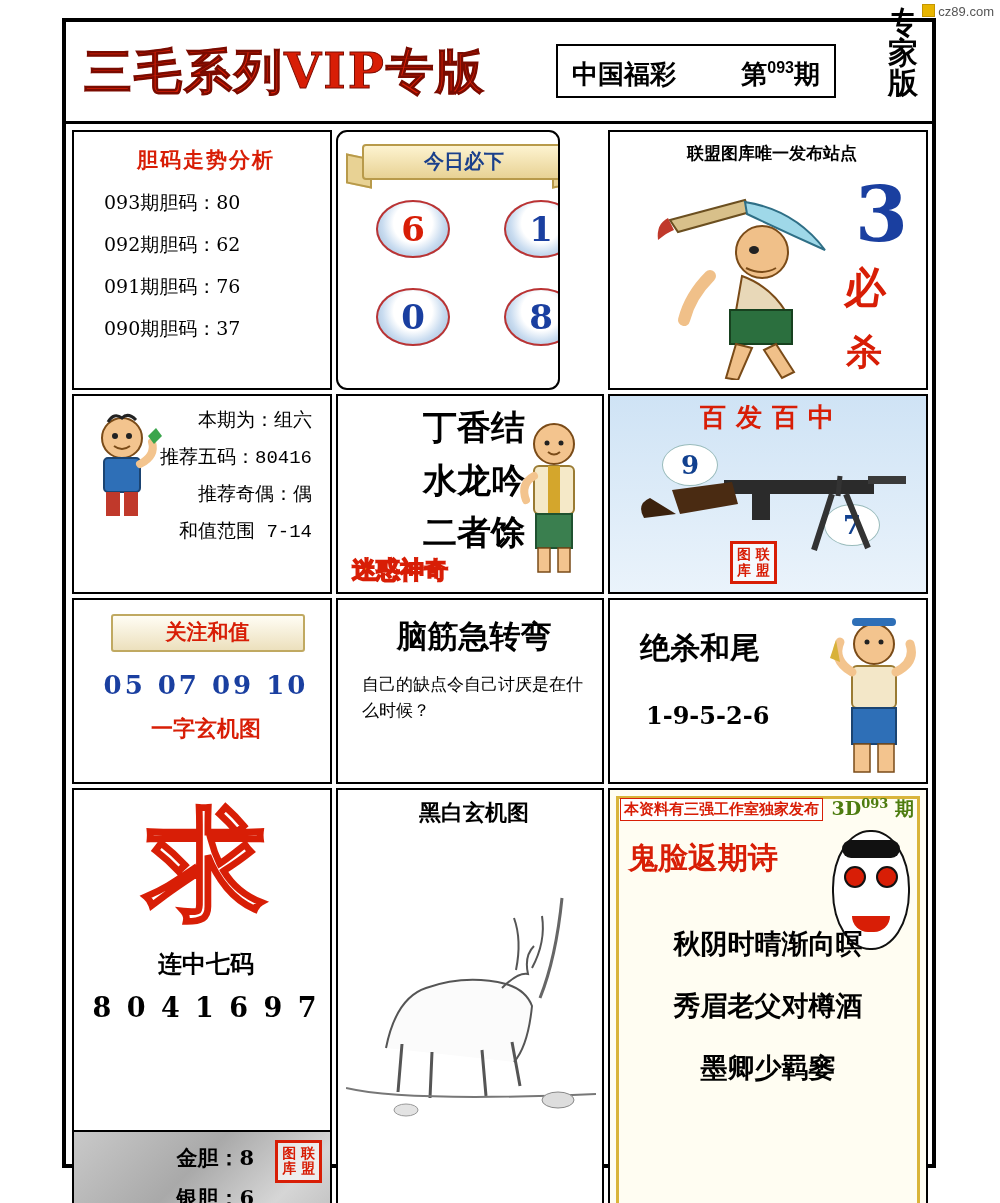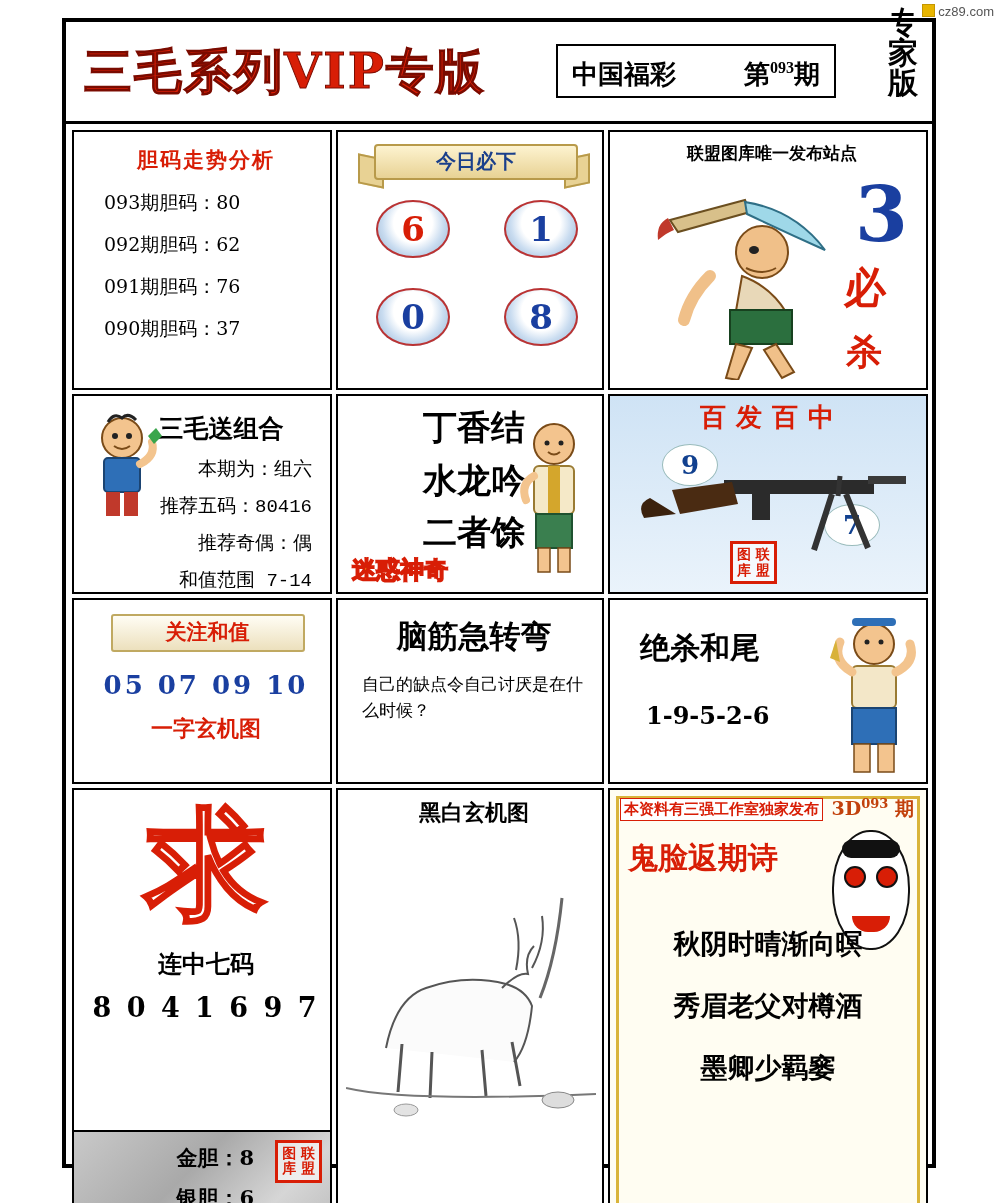--- a/index.html
+++ b/index.html
@@ -5,32 +5,32 @@
   html,body{margin:0;padding:0;background:#ffffff;}
   body{width:1000px;height:1203px;font-family:"DejaVu Sans","Liberation Sans",sans-serif;color:#000;}
   .page{position:relative;width:1000px;height:1203px;background:#fff;}
   .watermark{position:absolute;top:4px;right:6px;font-size:13px;color:#555;font-family:"Liberation Sans",sans-serif;}
   .wm-box{display:inline-block;width:11px;height:11px;background:#e8b500;margin-right:3px;vertical-align:-1px;border:1px solid #c49600;}
   .frame{position:absolute;left:62px;top:18px;width:874px;height:1150px;border:4px solid #000;box-sizing:border-box;background:#fff;}
   .hdr{position:relative;height:102px;border-bottom:3px solid #000;box-sizing:border-box;}
   .title-main{position:absolute;left:18px;top:18px;font-size:48px;font-weight:bold;color:#d81e06;font-family:"DejaVu Serif","Liberation Serif",serif;letter-spacing:2px;-webkit-text-stroke:1px #7a0b00;}
   .hdr-box{position:absolute;left:490px;top:22px;width:280px;height:54px;border:2px solid #000;box-sizing:border-box;}
   .hdr-box .cn{position:absolute;left:14px;top:11px;font-size:26px;font-weight:bold;font-family:"DejaVu Serif","Liberation Serif",serif;}
-  .hdr-box .issue{position:absolute;right:14px;top:11px;font-size:26px;font-weight:bold;font-family:Liberation Serif, serif;}
+  .hdr-box .issue{position:absolute;right:14px;top:11px;font-size:26px;font-weight:bold;font-family:Liberation Sans, sans-serif;}
   .hdr-box .issue sup{font-size:16px;}
   .expert{position:absolute;right:6px;top:-14px;width:46px;text-align:center;font-size:30px;font-weight:bold;color:#000;line-height:1.0;font-family:"DejaVu Serif","Liberation Serif",serif;}
   .expert span{display:block;}
   .grid{position:relative;}
   .cell{position:absolute;box-sizing:border-box;border:2px solid #000;background:#fff;overflow:hidden;padding-left:8px;}
 
   
   .c-danma{left:6px;top:6px;width:260px;height:260px;}
   .c-danma .h{text-align:center;color:#d81e06;font-weight:bold;font-size:21px;margin-top:14px;letter-spacing:2px;font-family:"DejaVu Serif","Liberation Serif",serif;}
   .c-danma .row{font-size:19px;margin:16px 0 0 22px;font-family:"DejaVu Serif","Liberation Serif",serif;}
-  .c-jinri{left:270px;top:6px;width:268px;height:260px;}
+  .c-jinri{left:270px;top:6px;width:224px;height:260px;border-radius:11px;}
   .ribbon{position:relative;margin:8px auto 0;width:232px;height:44px;}
   .ribbon .band{position:absolute;left:16px;top:4px;width:200px;height:32px;background:linear-gradient(#fdf3d0,#e8d294);border:2px solid #b89a4a;border-radius:4px;text-align:center;line-height:30px;font-size:20px;font-weight:bold;color:#1a3f8b;font-family:"DejaVu Serif","Liberation Serif",serif;}
   .ribbon .tail{position:absolute;top:16px;width:22px;height:26px;background:#e8d294;border:2px solid #b89a4a;}
   .ribbon .tl{left:0;transform:skewY(12deg);}
   .ribbon .tr{right:0;transform:skewY(-12deg);}
   .balls{position:relative;margin-top:8px;height:190px;}
   .ball{position:absolute;width:74px;height:74px;}
   .ball .deco{position:absolute;left:0;top:8px;width:74px;height:58px;border-radius:50%;background:radial-gradient(circle at 50% 40%,#ffffff 38%,#c9dcf0 60%,#8ca9c8 100%);box-shadow:0 0 0 2px #b33 inset;}
   .ball .num{position:absolute;left:0;top:8px;width:74px;height:58px;line-height:58px;text-align:center;font-size:34px;font-weight:bold;color:#1a3fa0;font-family:"DejaVu Serif","Liberation Serif",serif;}
   .ball.red .num{color:#d81e06;}
@@ -71,21 +71,21 @@
   .qiu-char{text-align:center;font-size:120px;font-weight:bold;color:#fff;-webkit-text-stroke:3px #d81e06;line-height:1.1;margin-top:8px;font-family:"DejaVu Serif","Liberation Serif",serif;}
   .c-qiu .lz{text-align:center;font-size:24px;font-weight:bold;margin-top:18px;font-family:"DejaVu Serif","Liberation Serif",serif;}
   .c-qiu .code{text-align:center;font-size:27px;font-weight:bold;letter-spacing:3px;margin-top:12px;font-family:"DejaVu Serif","Liberation Serif",serif;}
   .metal{position:absolute;left:0;bottom:0;width:100%;height:130px;background:linear-gradient(135deg,#c9c9c9,#a9a9a9 40%,#d6d6d6 70%,#b5b5b5);border-top:2px solid #000;}
   .metal .m{text-align:right;font-size:21px;font-weight:bold;margin:12px 76px 0 0;font-family:"DejaVu Serif","Liberation Serif",serif;}
   .c-hb{left:270px;top:664px;width:268px;height:476px;}
   .c-hb .t{text-align:center;font-size:22px;font-weight:bold;margin-top:8px;font-family:"DejaVu Serif","Liberation Serif",serif;}
   .c-gui{left:542px;top:664px;width:320px;height:476px;background:#fffdf2;border:2px solid #000;}
   .gui-inner{position:absolute;left:6px;top:6px;right:6px;bottom:6px;border:3px solid #d9b43a;}
   .gui-top{position:absolute;left:10px;top:8px;font-size:15px;font-weight:bold;color:#d81e06;background:#fff;border:1px solid #d81e06;padding:1px 3px;font-family:"DejaVu Serif","Liberation Serif",serif;}
-  .gui-3d{position:absolute;right:12px;top:6px;font-size:19px;font-weight:bold;color:#c2410c;font-family:"DejaVu Serif","Liberation Serif",serif;}
+  .gui-3d{position:absolute;right:12px;top:6px;font-size:19px;font-weight:bold;color:#4d7c0f;font-family:"DejaVu Serif","Liberation Serif",serif;}
   .gui-3d sup{font-size:13px;}
   .gui-title{position:absolute;left:18px;top:48px;font-size:30px;font-weight:bold;color:#d81e06;font-family:"DejaVu Serif","Liberation Serif",serif;}
   .gui-line{font-size:27px;font-weight:bold;text-align:center;margin-top:26px;font-family:"DejaVu Serif","Liberation Serif",serif;}
   .mask{position:absolute;right:16px;top:40px;width:74px;height:116px;border-radius:38px/58px;background:#fff;border:2px solid #111;}
   .mask .eye{position:absolute;top:34px;width:18px;height:18px;border-radius:50%;background:#d81e06;border:2px solid #111;}
   .mask .eye.l{left:10px;} .mask .eye.r{right:10px;}
   .mask .mouth{position:absolute;left:18px;bottom:16px;width:38px;height:16px;border-radius:0 0 20px 20px;background:#d81e06;}
   .mask .top{position:absolute;left:8px;top:8px;width:58px;height:18px;background:#111;border-radius:10px;}
 </style>
 </head>
@@ -174,21 +174,20 @@
           <circle cx="33" cy="24" r="3" fill="#222"></circle>
             <circle cx="47" cy="24" r="3" fill="#222"></circle>
           <path d="M32 34 q8 6 16 0" stroke="#7a4b18" stroke-width="2" fill="none"></path>
           <path d="M26 10 q6 -10 14 -4 q6 -6 14 2" stroke="#222" stroke-width="3" fill="none"></path>
           <rect x="22" y="46" width="36" height="34" rx="4" fill="#2e6fb7" stroke="#1b4472" stroke-width="2"></rect>
           <rect x="24" y="80" width="14" height="24" fill="#c0392b"></rect>
             <rect x="42" y="80" width="14" height="24" fill="#c0392b"></rect>
           <path d="M58 52 q16 -8 12 -22" stroke="#f3c48e" stroke-width="8" fill="none" stroke-linecap="round"></path>
           <path d="M66 24 l8 -8 l6 8 l-8 8 z" fill="#3aa54c"></path>
         </svg>
-        <div class="t">三毛送组合</div>
         <div class="l">本期为：组六</div>
         <div class="l">推荐五码：80416</div>
         <div class="l">推荐奇偶：偶</div>
         <div class="l">和值范围 7-14</div>
       </div>
 
       <div class="cell c-shi">
         <div class="poem">丁香结</div>
         <div class="poem">水龙吟</div>
         <div class="poem">二者馀</div>

